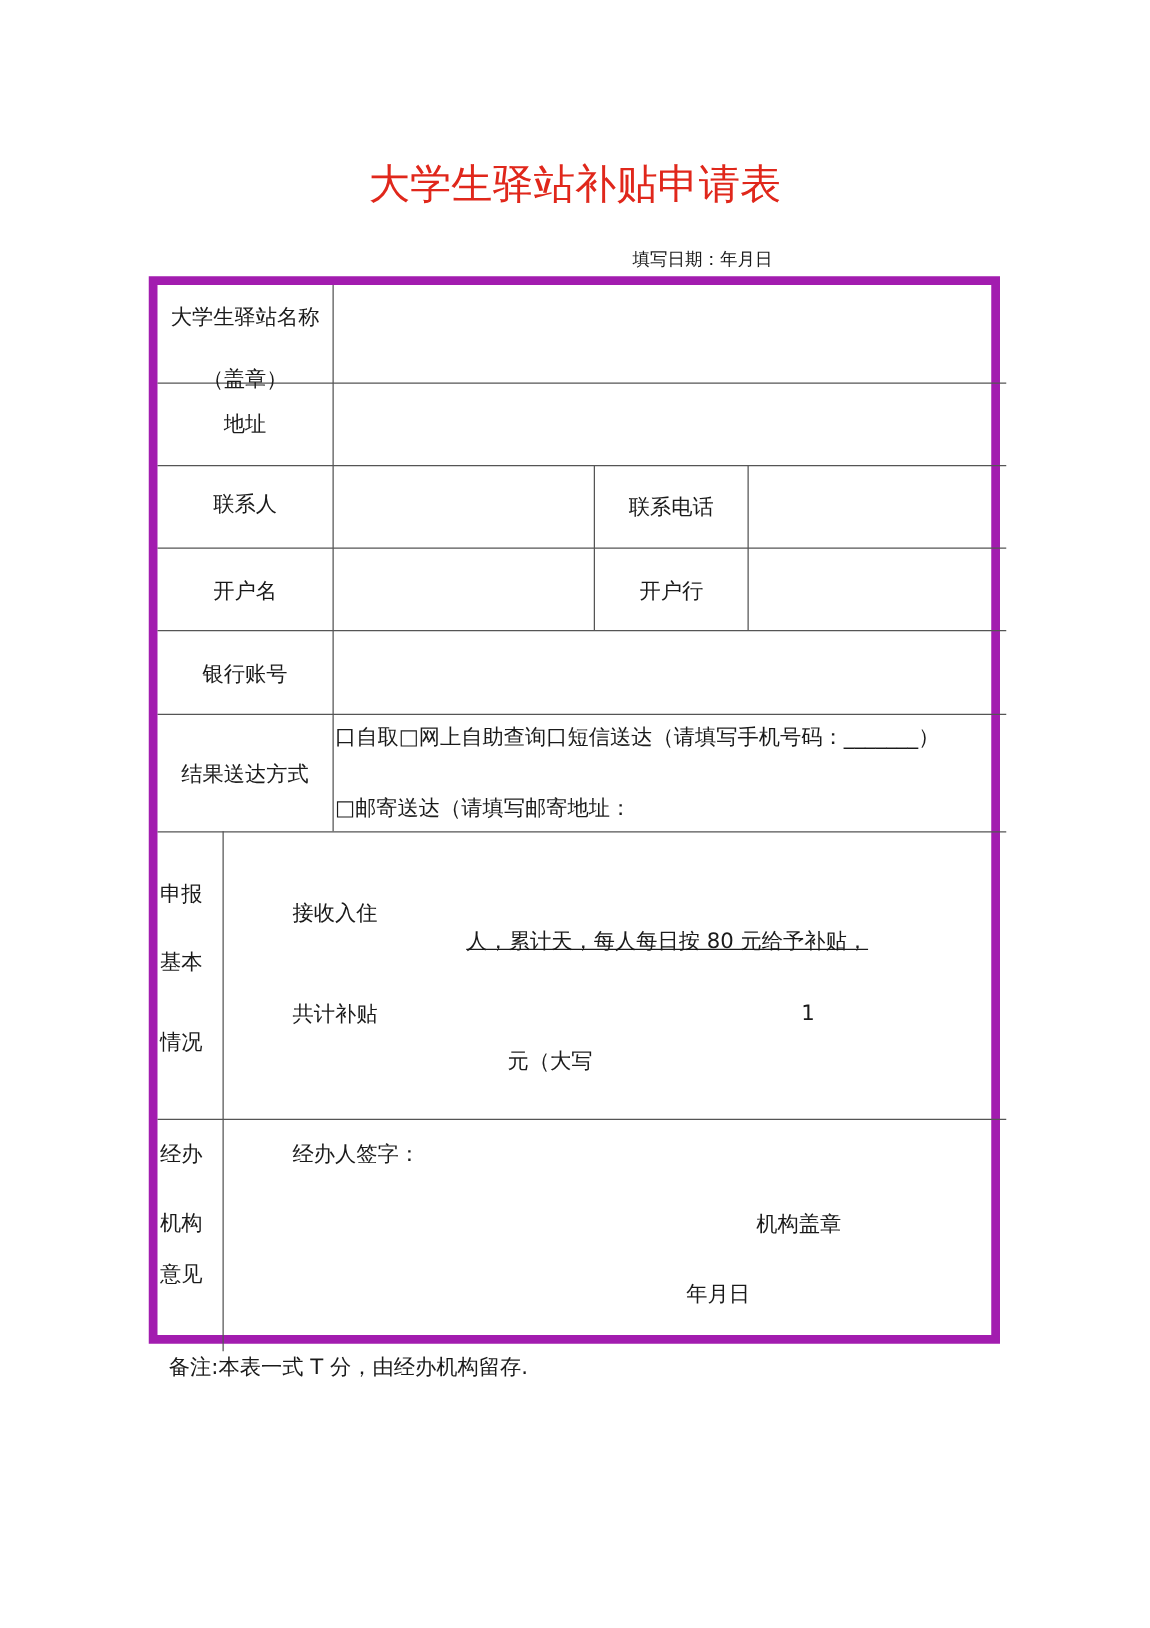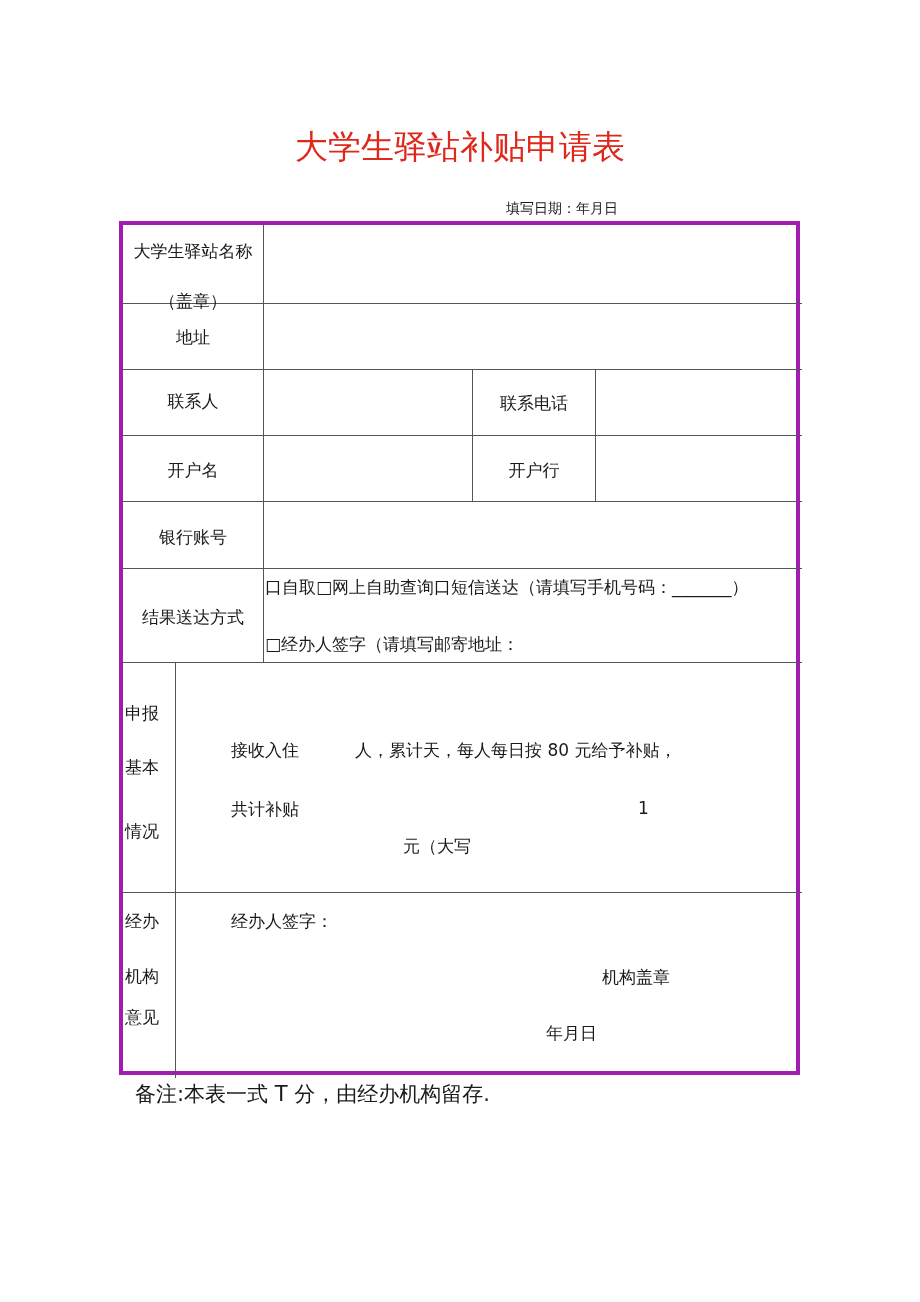--- a/index.html
+++ b/index.html
@@ -33,21 +33,21 @@
       font-size: 14px;
       line-height: 24px;
       color: #1a1a1a;
     }
     .form {
       position: absolute;
       left: 119px;
       top: 221px;
       width: 681px;
       height: 854px;
-      border: 4px solid #a21caf;
+      border: 7px solid #a21caf;
       box-sizing: border-box;
     }
     .hline {
       position: absolute;
       height: 0;
       border-top: 1px solid #555;
     }
     .vline {
       position: absolute;
       width: 0;
@@ -60,21 +60,21 @@
       color: #1a1a1a;
       white-space: nowrap;
     }
     .center {
       text-align: center;
     }
     .note {
       position: absolute;
       left: 135px;
       top: 1082px;
-      font-size: 21px;
+      font-size: 17px;
       line-height: 24px;
       color: #1a1a1a;
     }
   </style>
 </head>
 <body>
 
 <div class="title">大学生驿站补贴申请表</div>
 <div class="fill-date">填写日期：年月日</div>
 
@@ -110,29 +110,29 @@
   <div class="cell-text center" style="left:0; width:140px; top:233px;">开户名</div>
   <div class="cell-text" style="left:141px; top:211px; width:208px; height:65px;"></div>
   <div class="cell-text center" style="left:350px; width:122px; top:233px;">开户行</div>
   <div class="cell-text" style="left:473px; top:211px; width:206px; height:65px;"></div>
 
   <div class="cell-text center" style="left:0; width:140px; top:300px;">银行账号</div>
   <div class="cell-text" style="left:141px; top:277px; width:538px; height:66px;"></div>
 
   <div class="cell-text center" style="left:0; width:140px; top:380px;">结果送达方式</div>
   <div class="cell-text" style="left:142px; top:350px;">口自取□网上自助查询口短信送达（请填写手机号码：_______）</div>
-  <div class="cell-text" style="left:142px; top:407px;">□经办人签字（请填写邮寄地址：</div>
+  <div class="cell-text" style="left:142px; top:407px;">□邮寄送达（请填写邮寄地址：</div>
 
   <div class="cell-text" style="left:2px; top:476px;">
     <div>申报</div>
     <div style="margin-top:30px;">基本</div>
     <div style="margin-top:40px;">情况</div>
   </div>
-  <div class="cell-text" style="left:108px; top:513px;">接收入住</div>
-  <div class="cell-text" style="left:232px; top:513px;">人，累计天，每人每日按 80 元给予补贴，</div>
+  <div class="cell-text" style="left:108px; top:491px;">接收入住</div>
+  <div class="cell-text" style="left:247px; top:513px;text-decoration:underline;">人，累计天，每人每日按 80 元给予补贴，</div>
   <div class="cell-text" style="left:108px; top:572px;">共计补贴</div>
   <div class="cell-text" style="left:280px; top:572px;margin-top:37px;">元（大写</div>
   <div class="cell-text" style="left:515px; top:571px;">1</div>
 
   <div class="cell-text" style="left:2px; top:684px;">
     <div>经办</div>
     <div style="margin-top:31px;">机构</div>
     <div style="margin-top:17px;">意见</div>
   </div>
   <div class="cell-text" style="left:108px; top:684px;">经办人签字：</div>

